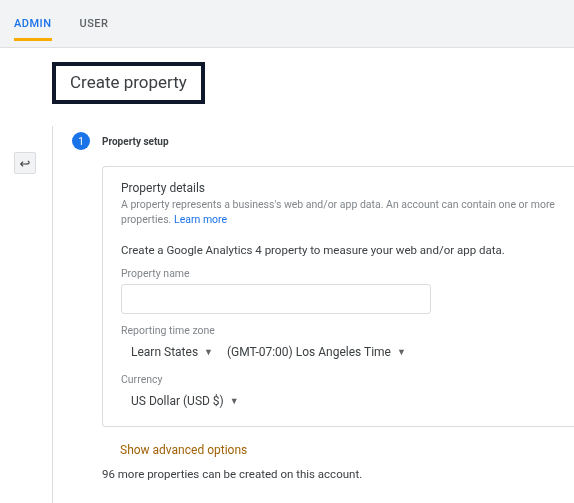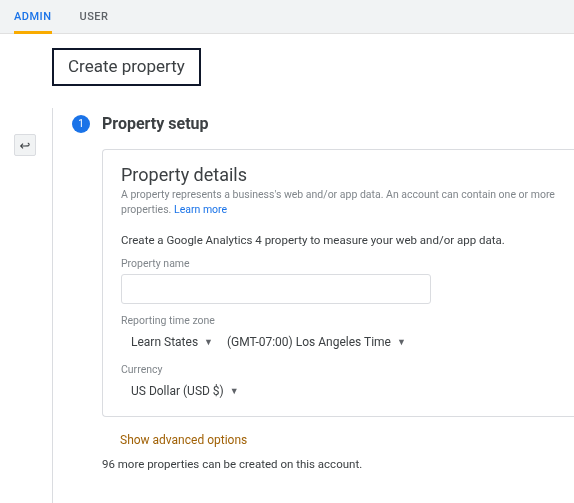--- a/index.html
+++ b/index.html
@@ -7,21 +7,21 @@
     font-family: Roboto, "Helvetica Neue", Arial, sans-serif;
     font-size: 13px;
     color: #3c4043;
     background: #fff;
     width: 574px;
   }
   .tabs {
     background: #f1f3f4;
     border-bottom: 1px solid #e0e0e0;
     display: flex;
-    height: 34px;
+    height: 48px;
     align-items: center;
     padding: 0 14px;
     gap: 28px;
   }
   .tab {
     font-size: 11px;
     letter-spacing: 0.5px;
     color: #5f6368;
     font-weight: 500;
     height: 34px;
@@ -30,21 +30,21 @@
     cursor: pointer;
   }
   .tab.active {
     color: #1a73e8;
     border-bottom: 3px solid #f9ab00;
     padding-top: 3px;
   }
   .heading-wrap {
     margin: 14px 0 6px 52px;
     display: inline-block;
-    border: 2px solid #0f172a;
+    border: 4px solid #0f172a;
     padding: 6px 14px 8px 14px;
   }
   .heading {
     font-size: 17px;
     color: #3c4043;
     font-weight: 400;
   }
   .page {
     position: relative;
     padding: 0 0 20px 0;
@@ -84,33 +84,33 @@
     height: 18px;
     border-radius: 50%;
     background: #1a73e8;
     color: #fff;
     font-size: 10px;
     display: flex;
     align-items: center;
     justify-content: center;
   }
   .step-title {
-    font-size: 16px;
+    font-size: 10px;
     font-weight: 700;
     color: #3c4043;
   }
   .card {
     margin-left: 102px;
     border: 1px solid #dadce0;
     border-right: none;
     border-radius: 4px 0 0 4px;
     padding: 14px 18px 14px 18px;
   }
   .card h3 {
-    font-size: 18px;
+    font-size: 12px;
     font-weight: 400;
     color: #3c4043;
     margin-bottom: 3px;
   }
   .desc {
     font-size: 10.5px;
     color: #80868b;
     line-height: 1.4;
   }
   .desc a { color: #1a73e8; text-decoration: none; cursor: pointer; }

